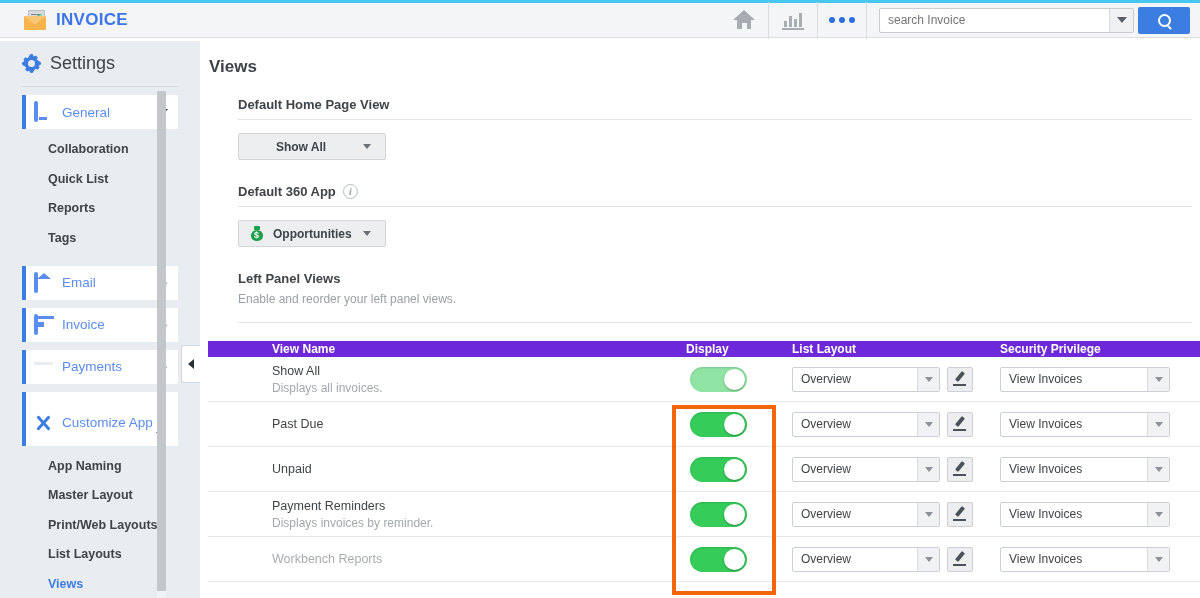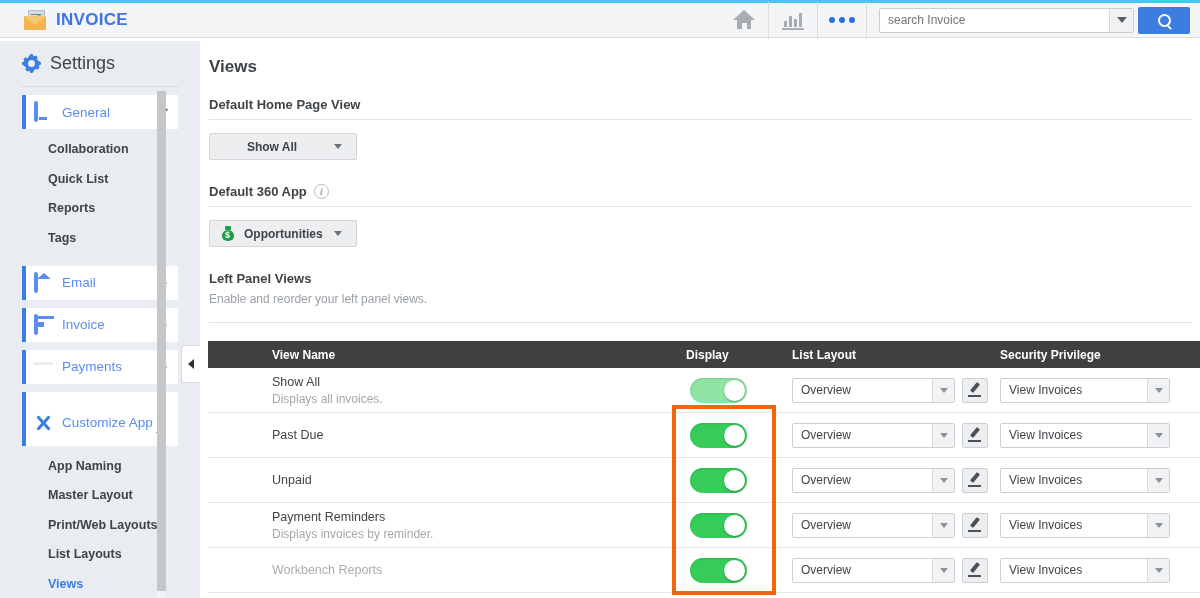--- a/index.html
+++ b/index.html
@@ -223,21 +223,21 @@
 
   
   .main {
     position: absolute; left: 200px; top: 41px; width: 1000px; height: 557px;
     background: #fff; overflow: hidden;
   }
   .page-title {
     font-size: 17px; color: #3f4449; font-weight: bold; padding: 16px 0 0 9px;
   }
   .sect {
-    margin-top: 20px; padding-left: 9px; padding-right: 8px;
+    margin-top: 20px; padding-left: 9px; padding-right: 8px; margin-left: 29px;
   }
   .sect-head {
     font-size: 13px; font-weight: bold; color: #3f4449;
     display: flex; align-items: center; gap: 7px;
   }
   .sect-rule { height: 1px; background: #e2e4e7; margin-top: 7px; }
   .info-i {
     width: 15px; height: 15px; border: 1px solid #b6bbc1; border-radius: 50%;
     color: #9aa0a7; font-size: 10px; font-style: italic; font-weight: bold;
     display: flex; align-items: center; justify-content: center; cursor: pointer;
@@ -269,21 +269,21 @@
   .bag-tie {
     position: absolute; left: 5px; top: 0px; width: 6px; height: 4px;
     background: #1f9e4c; border-radius: 1px;
   }
   .pick-label.left { text-align: left; padding-left: 8px; flex: 1; }
   .sect-sub { font-size: 12px; color: #9aa0a7; margin-top: 6px; }
 
   
   .tbl { margin: 18px 0 0 8px; width: 992px; }
   .tbl-head {
-    display: flex; background: #404040; height: 27px; align-items: center;
+    display: flex; background: #6d28d9; height: 16px; align-items: center;
     color: #fff; font-size: 12px; font-weight: bold;
   }
   .c-handle { width: 56px; flex: 0 0 56px; }
   .c-name   { width: 412px; flex: 0 0 412px; }
   .c-disp   { width: 106px; flex: 0 0 106px; }
   .c-list   { width: 208px; flex: 0 0 208px; }
   .c-sec    { width: 210px; flex: 0 0 210px; }
   .tbl-head .c-name { padding-left: 8px; }
   .tbl-head .c-disp { padding-left: 10px; }
   .tbl-head .c-list { padding-left: 10px; }
@@ -302,21 +302,21 @@
     box-shadow: inset 0 1px 2px rgba(0,0,0,.13);
   }
   .toggle.on  { background: #35cc5a; }
   .toggle.dim { background: #8fe4a4; }
   .toggle .knob {
     position: absolute; right: 2px; top: 2px; width: 21px; height: 21px;
     border-radius: 50%; background: #fff; box-shadow: 0 1px 2px rgba(0,0,0,.3);
   }
 
   .sel {
-    width: 163px; height: 25px; background: #fff; border: 1px solid #ccd0d4;
+    width: 148px; height: 25px; background: #fff; border: 1px solid #ccd0d4;
     border-radius: 2px; display: flex; align-items: center; cursor: pointer;
     margin-left: 10px;
   }
   .sel-txt { flex: 1; font-size: 12px; color: #3f4449; padding-left: 8px; }
   .sel-arrow {
     width: 22px; height: 23px; background: #f1f2f4; border-left: 1px solid #d8dbde;
     display: flex; align-items: center; justify-content: center;
   }
   .sel-arrow .caret-sm {
     width: 0; height: 0; border-left: 4px solid transparent; border-right: 4px solid transparent;

